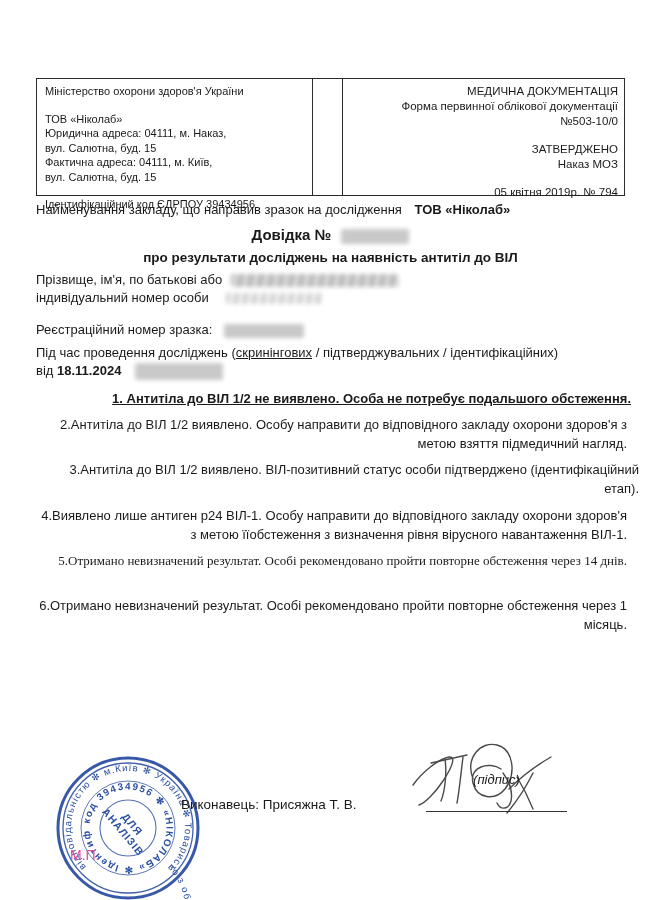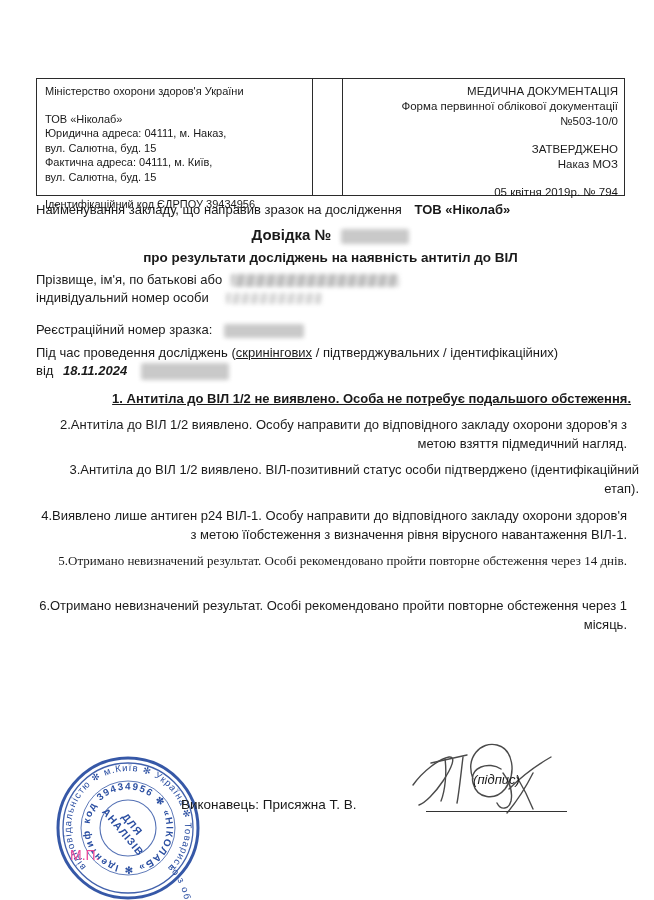--- a/index.html
+++ b/index.html
@@ -94,21 +94,21 @@
   <div class="line" style="left:36px;top:321px;width:591px;">
     <span>Реєстраційний номер зразка:</span>
     <span class="redact blur-box" style="width:80px;height:14px;margin-left:8px;"></span>
   </div>
 
   <div class="line" style="left:36px;top:344px;width:591px;">
     <span>Під час проведення досліджень (</span><span class="underline">скринінгових</span><span> / підтверджувальних / ідентифікаційних)</span>
   </div>
   <div class="line" style="left:36px;top:362px;width:591px;">
     <span>від</span>
-    <span class="b" style="margin-left:6px;font-style:italic;">18.11.2024</span>
+    <span class="b" style="">18.11.2024</span>
     <span class="redact blur-box" style="width:88px;height:17px;margin-left:10px;"></span>
   </div>
 
   <div class="item item-first" style="top:390px;">1. Антитіла до ВІЛ 1/2 не виявлено. Особа не потребує подальшого обстеження.</div>
   <div class="item" style="top:416px;">2.Антитіла до ВІЛ 1/2 виявлено. Особу направити до відповідного закладу охорони здоров'я з метою взяття підмедичний нагляд.</div>
   <div class="item" style="top:461px;margin-left:12px;">3.Антитіла до ВІЛ 1/2 виявлено. ВІЛ-позитивний статус особи підтверджено (ідентифікаційний етап).</div>
   <div class="item" style="top:507px;">4.Виявлено лише антиген р24 ВІЛ-1. Особу направити до відповідного закладу охорони здоров'я з метою їїобстеження з визначення рівня вірусного навантаження ВІЛ-1.</div>
   <div class="item" style="top:552px;font-family:Liberation Serif, serif;">5.Отримано невизначений результат. Особі рекомендовано пройти повторне обстеження через 14 днів.</div>
   <div class="item" style="top:597px;">6.Отримано невизначений результат. Особі рекомендовано пройти повторне обстеження через 1 місяць.</div>
 

